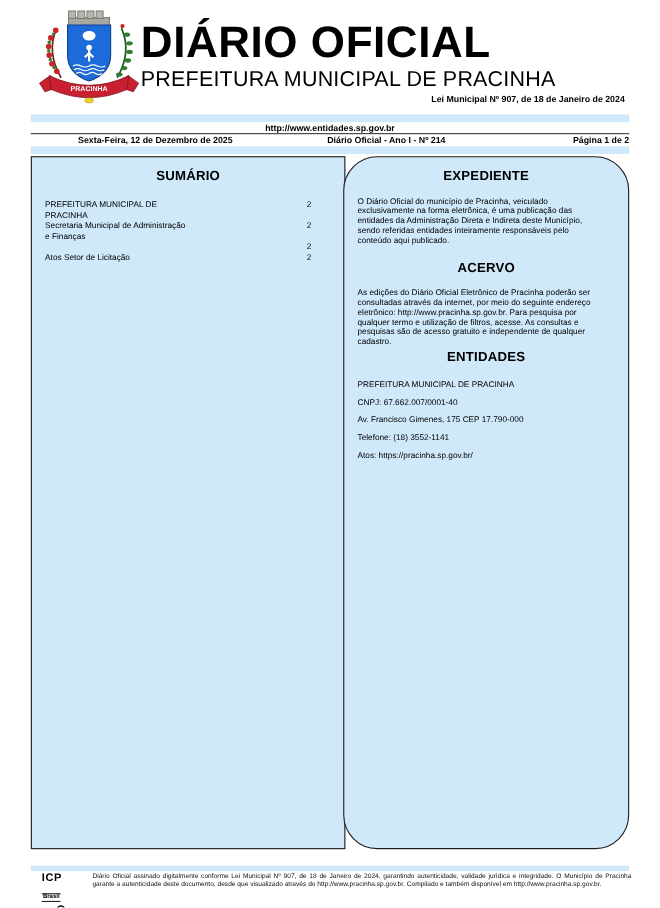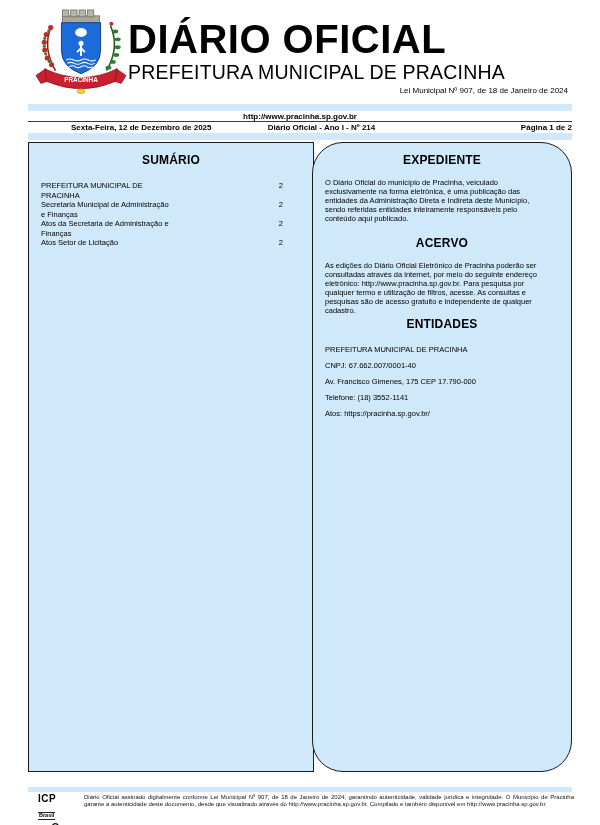--- a/index.html
+++ b/index.html
@@ -15,37 +15,37 @@
   .masthead { position: absolute; left: 128px; top: 20px; width: 445px; }
   .masthead .title {
     font-size: 40px; font-weight: bold; line-height: 38px; margin: 0;
     letter-spacing: 0.5px; white-space: nowrap;
   }
   .masthead .subtitle {
     font-size: 19.5px; font-weight: 400; line-height: 20px; margin-top: 4px;
     letter-spacing: 0.2px; white-space: nowrap;
   }
   .law-line {
-    position: absolute; top: 86px; right: 32px; font-size: 8px; font-weight: 400;
+    position: absolute; top: 86px; right: 32px; font-size: 8px; font-weight: 700;
   }
 
   
   .band { position: absolute; left: 28px; right: 28px; top: 104px; }
   .bluebar { height: 7px; background: #cfe8fa; }
   .url-row {
     height: 11px; display: flex; align-items: center; justify-content: center;
     font-size: 8px; font-weight: 600; border-bottom: 1px solid #3a3a3a;
   }
   .date-row {
     height: 11px; display: flex; align-items: center;
     font-size: 8px; font-weight: 600;
   }
   .date-row .cell { flex: 1; }
   .date-row .c-left  { text-align: left; padding-left: 43px; }
-  .date-row .c-mid   { text-align: center; }
+  .date-row .c-mid   { text-align: right; }
   .date-row .c-right { text-align: right; }
 
   
   .box {
     position: absolute; top: 142px; height: 630px;
     background: #cfe8fa; border: 1.6px solid #1c1c1c;
   }
   .box-left  { left: 28px;  width: 286px; }
   .box-right { left: 312px; width: 260px; border-radius: 31px; }
   .box h2 {
@@ -148,21 +148,21 @@
 
   <div class="masthead">
     <div class="title">DIÁRIO OFICIAL</div>
     <div class="subtitle">PREFEITURA MUNICIPAL DE PRACINHA</div>
   </div>
   <div class="law-line">Lei Municipal Nº 907, de 18 de Janeiro de 2024</div>
 
   <div class="band">
     <div class="bluebar"></div>
     <div class="url-row">
-      <span>http://www.pracinha.sp.gov.br</span>
+      <span>http://www.entidades.sp.gov.br</span>
     </div>
     <div class="date-row">
       <span class="cell c-left">Sexta-Feira, 12 de Dezembro de 2025</span>
       <span class="cell c-mid">Diário Oficial - Ano I - Nº 214</span>
       <span class="cell c-right">Página 1 de 2</span>
     </div>
     <div class="bluebar"></div>
   </div>
 
   <div class="box box-left">
@@ -170,21 +170,20 @@
     <div class="toc">
       <div class="toc-row">
         <span class="toc-label">PREFEITURA MUNICIPAL DE PRACINHA</span>
         <span class="toc-page">2</span>
       </div>
       <div class="toc-row">
         <span class="toc-label">Secretaria Municipal de Administração e Finanças</span>
         <span class="toc-page">2</span>
       </div>
       <div class="toc-row">
-        <span class="toc-label">Atos da Secretaria de Administração e Finanças</span>
         <span class="toc-page">2</span>
       </div>
       <div class="toc-row">
         <span class="toc-label">Atos Setor de Licitação</span>
         <span class="toc-page">2</span>
       </div>
     </div>
   </div>
 
   <div class="box box-right">

